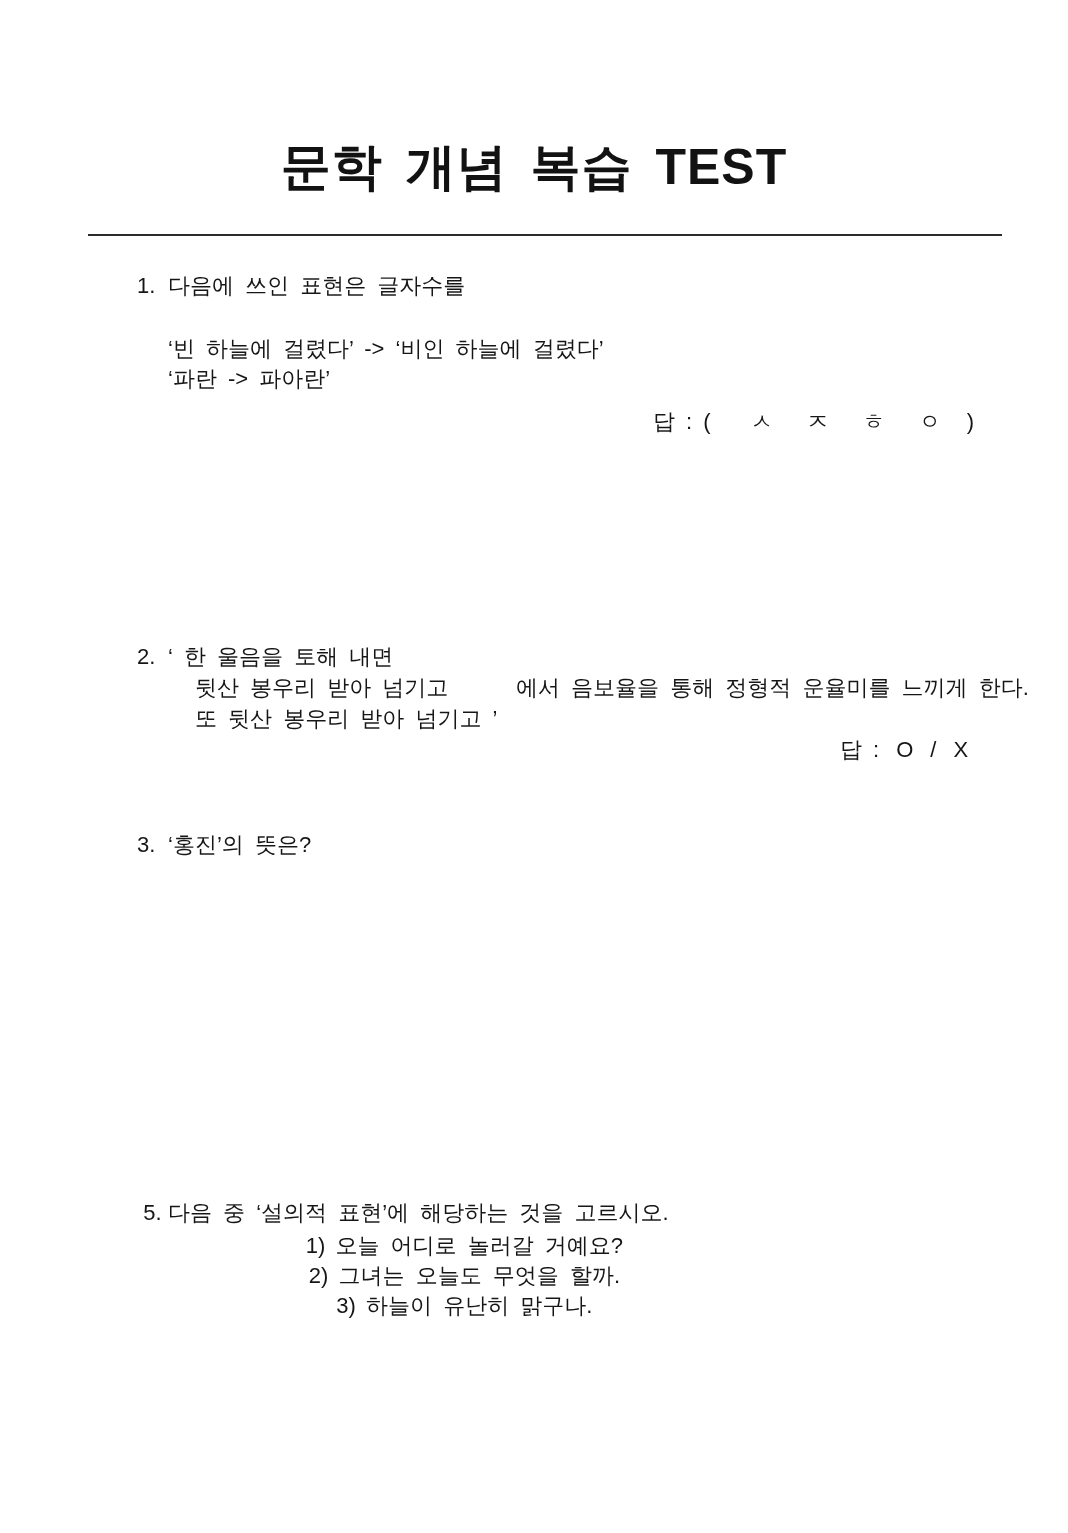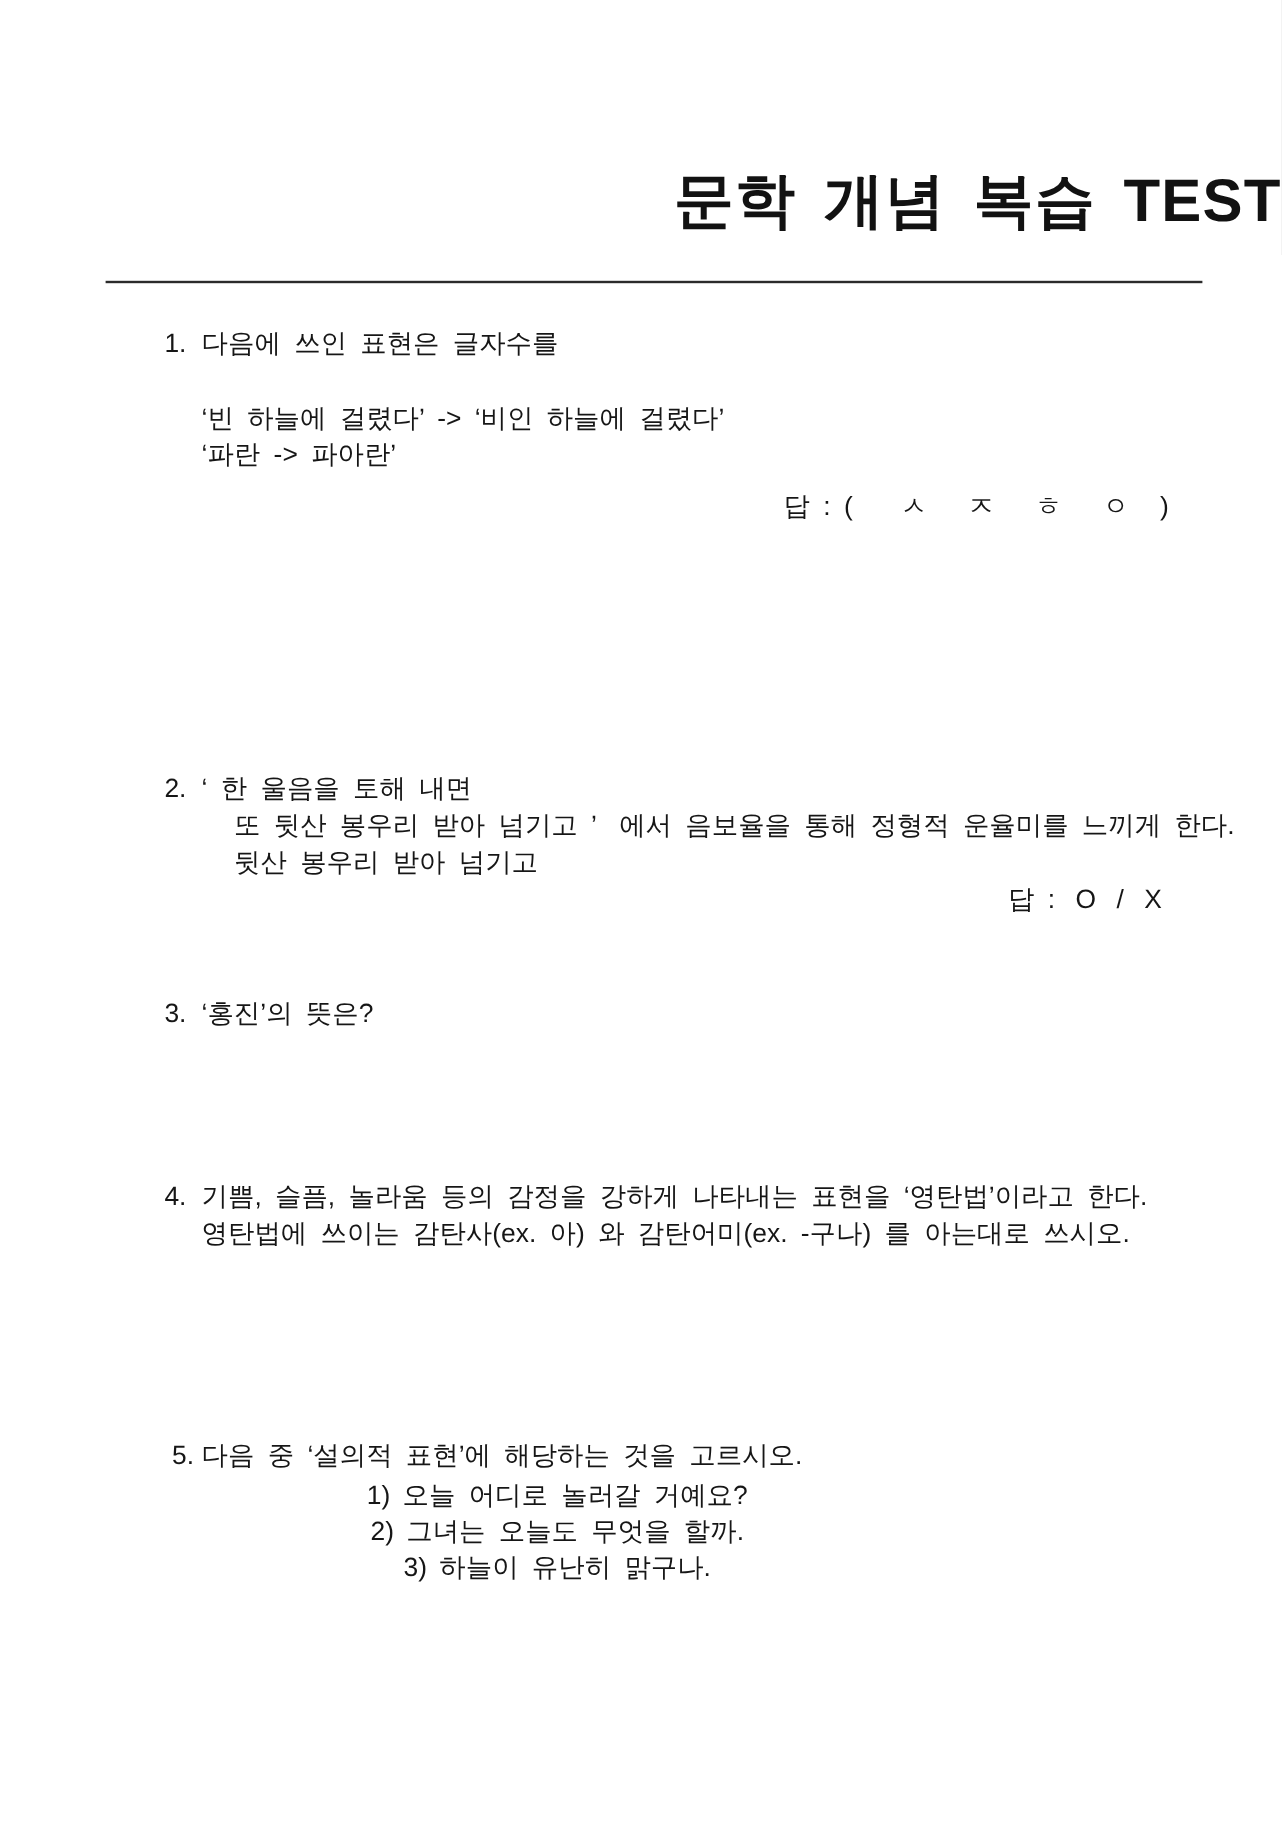--- a/index.html
+++ b/index.html
@@ -15,21 +15,21 @@
     font-size: 22px;
     line-height: 30px;
     word-spacing: 5px;
     overflow: hidden;
   }
   .title {
     position: absolute;
     top: 136px;
     left: 0;
     width: 100%;
-    text-align: right;
+    text-align: center;
     font-size: 50px;
     line-height: 62px;
     font-weight: 700;
     letter-spacing: 1px;
     word-spacing: 8px;
     color: #121212;
   }
   .rule {
     position: absolute;
     top: 234px;
@@ -84,42 +84,36 @@
     <div class="answerline">
       <span>답 : (</span><span class="jamo jamo-first">ㅅ</span><span class="jamo">ㅈ</span><span class="jamo">ㅎ</span><span class="jamo">ㅇ</span><span class="paren-close">)</span>
     </div>
   </section>
 
   <section class="q" id="q2">
     <span class="statement">에서 음보율을 통해 정형적 운율미를 느끼게 한다.</span>
     <div class="row">
       <span class="qnum">2.</span><span>‘ 한 울음을 토해 내면</span>
     </div>
+    <div class="row verse-indent">뒷산 봉우리 받아 넘기고</div>
     <div class="row verse-indent">또 뒷산 봉우리 받아 넘기고 ’</div>
-    <div class="row verse-indent">뒷산 봉우리 받아 넘기고</div>
     <div class="answerline">
       <span>답 :</span>
       <span>O</span>
       <span>/</span>
       <span>X</span>
     </div>
   </section>
 
   <section class="q" id="q3">
     <div class="row">
       <span class="qnum">3.</span><span>‘홍진’의 뜻은?</span>
     </div>
   </section>
 
-  <section class="q" id="q4">
-    <div class="row">
-      <span class="qnum">4.</span><span>기쁨, 슬픔, 놀라움 등의 감정을 강하게 나타내는 표현을 ‘영탄법’이라고 한다.</span>
-    </div>
-    <div class="row cont">영탄법에 쓰이는 감탄사(ex. 아) 와 감탄어미(ex. -구나) 를 아는대로 쓰시오.</div>
-  </section>
 
   <section class="q" id="q5">
     <div class="row">
       <span class="qnum">5.</span><span>다음 중 ‘설의적 표현’에 해당하는 것을 고르시오.</span>
     </div>
     <div class="options">
       <div class="opt">
         <span class="optnum">1)</span><span>오늘 어디로 놀러갈 거예요?</span>
       </div>
       <div class="opt">

